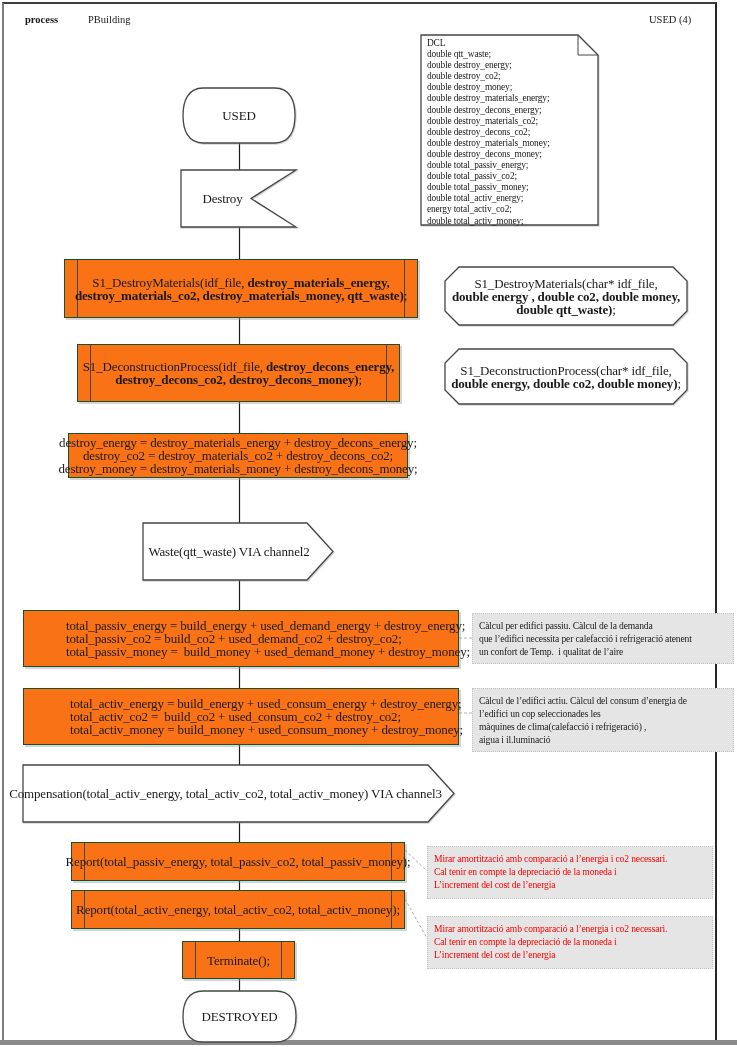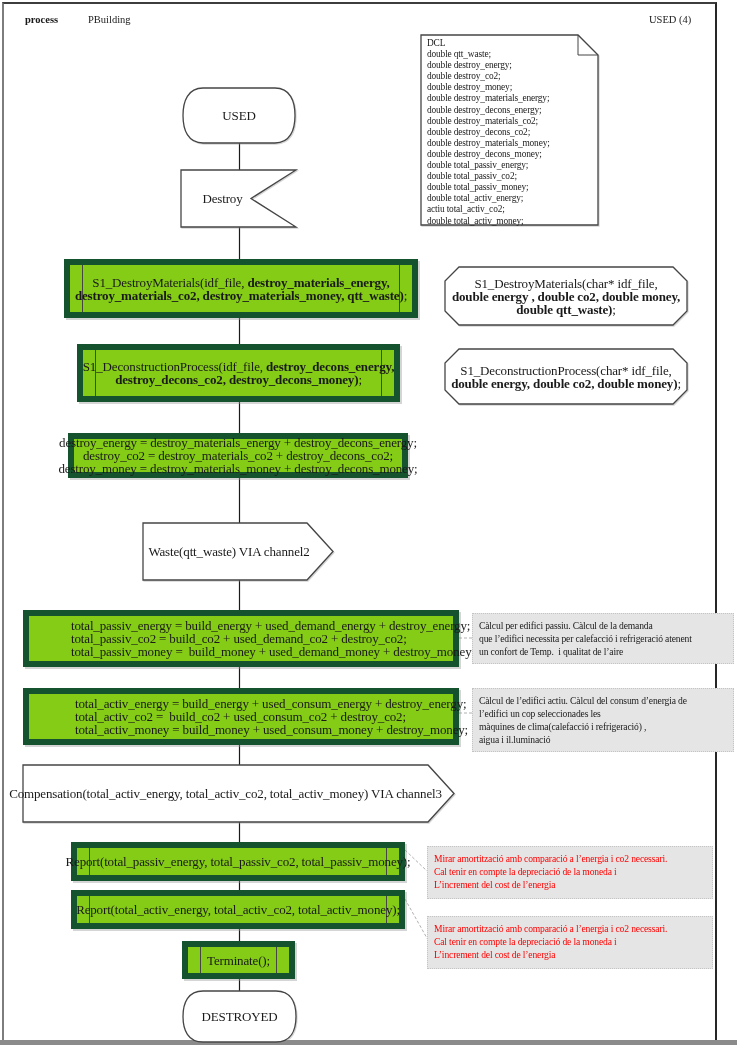--- a/index.html
+++ b/index.html
@@ -7,21 +7,21 @@
         font-family:Liberation Serif, serif;color:#1a1a1a;}
   .frame{position:absolute;left:2px;top:2px;width:715px;height:1038px;box-sizing:border-box;
          border-top:2px solid #3d3d3d;border-left:2px solid #7d7d7d;border-right:2px solid #262626;z-index:0;}
   .bottom-bar{position:absolute;left:0;top:1040px;width:737px;height:5px;background:#8b8b8b;z-index:0;}
   .connectors{position:absolute;left:0;top:0;width:737px;height:1047px;z-index:1;}
   .hdr{position:absolute;font-size:10.5px;z-index:2;white-space:pre;}
   .hdr.b{font-weight:bold;}
   .shape{position:absolute;z-index:2;}
   .shape>svg{position:absolute;left:0;top:0;width:100%;height:100%;overflow:visible;
              filter:drop-shadow(1.5px 1.5px 0 rgba(150,150,150,.40));}
-  .box{position:absolute;z-index:2;background:#84cc16;border:6px solid #14532d;box-sizing:border-box;
+  .box{position:absolute;z-index:2;background:#f97316;border:1px solid #14532d;box-sizing:border-box;
        box-shadow:2px 2px 0 rgba(150,150,150,.40);}
   .vline{position:absolute;top:0;bottom:0;width:0;border-left:1px solid #454545;}
   .vl-l{left:12px;} .vl-r{right:12px;}
   .lbl{position:absolute;left:0;top:0;right:0;bottom:0;display:flex;flex-direction:column;
        align-items:center;justify-content:center;font-size:13px;line-height:13px;
        text-align:center;letter-spacing:-0.15px;z-index:1;}
   .lbl .line{white-space:pre;}
   .lbl.left{align-items:flex-start;text-align:center;}
   .bd{font-weight:bold;}
   .dcl-txt{position:absolute;left:6px;top:3px;right:3px;font-size:9.4px;line-height:11.1px;
@@ -66,21 +66,21 @@
       <div class="line">double destroy_materials_energy;</div>
       <div class="line">double destroy_decons_energy;</div>
       <div class="line">double destroy_materials_co2;</div>
       <div class="line">double destroy_decons_co2;</div>
       <div class="line">double destroy_materials_money;</div>
       <div class="line">double destroy_decons_money;</div>
       <div class="line">double total_passiv_energy;</div>
       <div class="line">double total_passiv_co2;</div>
       <div class="line">double total_passiv_money;</div>
       <div class="line">double total_activ_energy;</div>
-      <div class="line">actiu total_activ_co2;</div>
+      <div class="line">energy total_activ_co2;</div>
       <div class="line">double total_activ_money;</div>
     </div>
   </div>
 
   <div class="shape" style="left:183px;top:88px;width:112px;height:55px;">
     <svg viewBox="0 0 112 55" preserveAspectRatio="none">
       <path d="M20,0 H92 C107,0 112,13 112,27.5 C112,42 107,55 92,55 H20 C5,55 0,42 0,27.5 C0,13 5,0 20,0 Z" fill="#ffffff" stroke="#454545" stroke-width="1.3"></path>
     </svg>
     <div class="lbl">
         <span class="line">USED</span>

